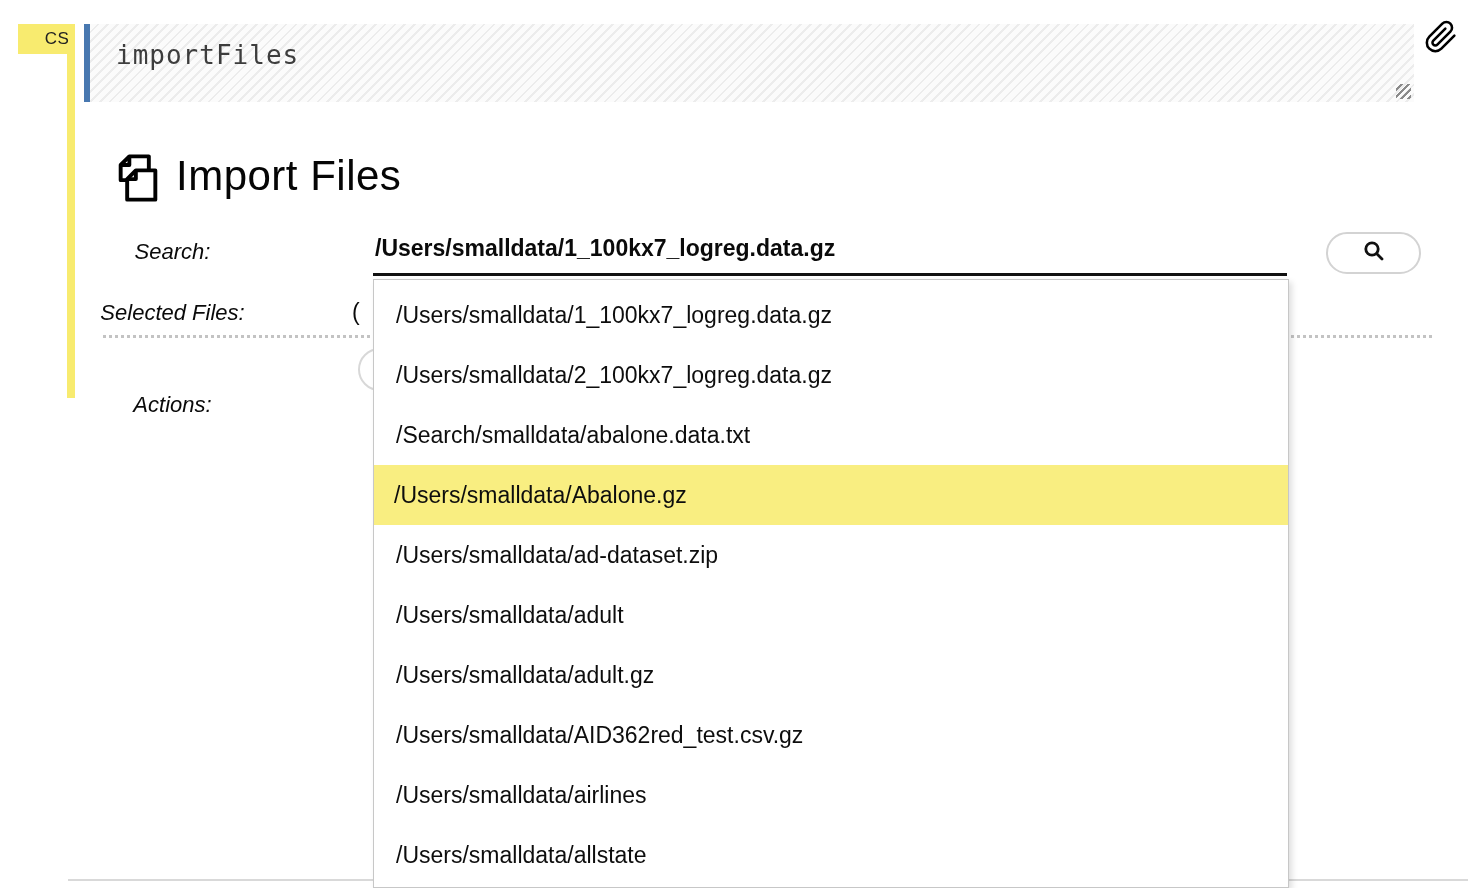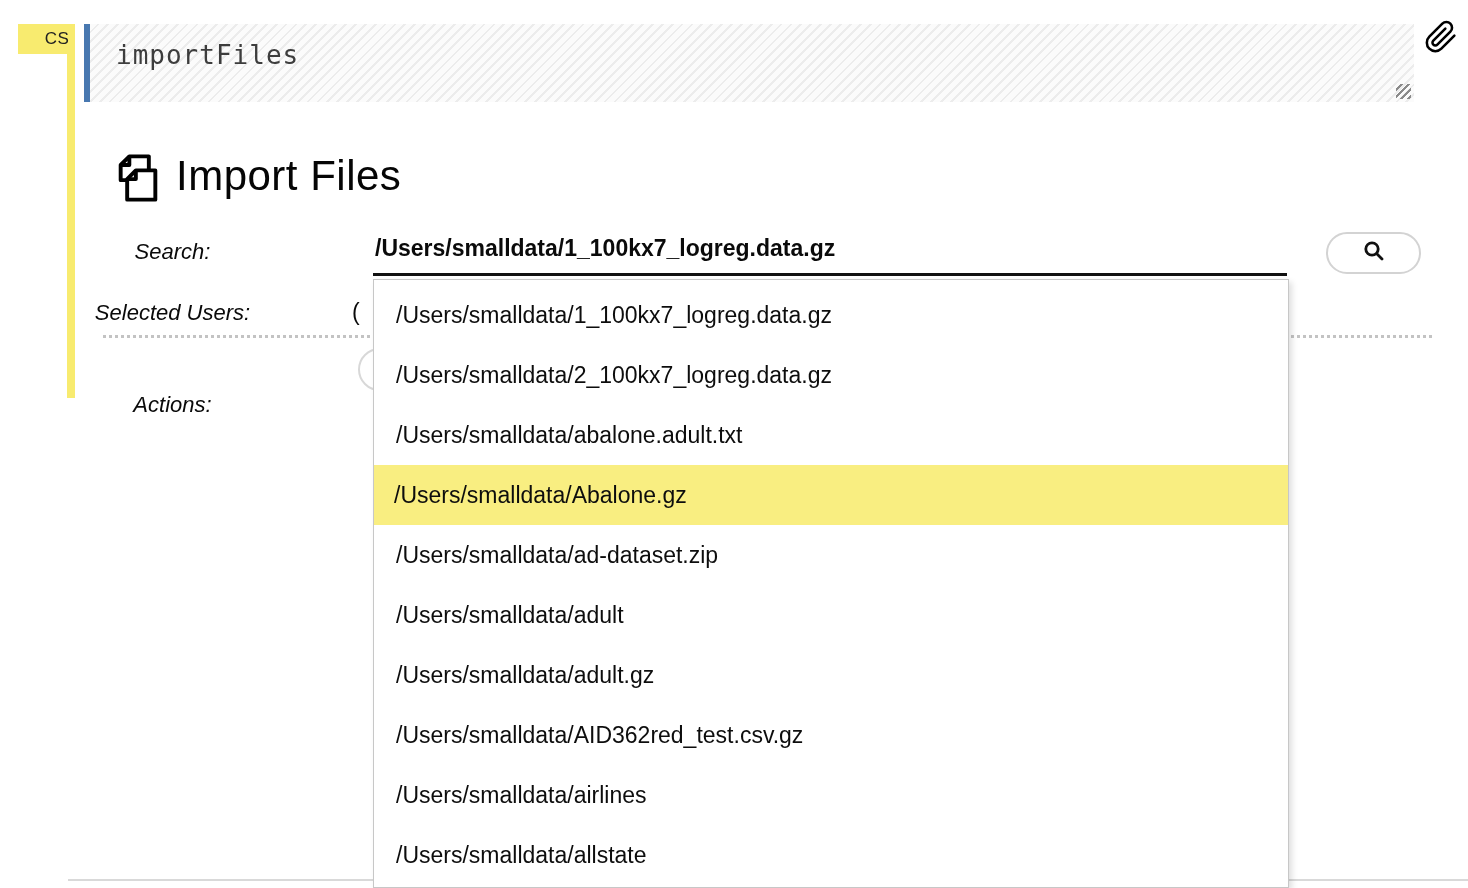--- a/index.html
+++ b/index.html
@@ -212,34 +212,34 @@
   <input class="search-input" type="text" value="/Users/smalldata/1_100kx7_logreg.data.gz" style="">
   <div class="search-button">
     <span>
       <svg viewBox="0 0 24 24" width="24" height="24" fill="none" stroke="#111" stroke-width="2.8" stroke-linecap="round">
         <circle cx="10" cy="10" r="6.2"></circle>
         <line x1="14.8" y1="14.8" x2="20" y2="20"></line>
       </svg>
     </span>
   </div>
 
-  <div class="row-label label-selected">Selected Users:</div>
+  <div class="row-label label-selected">Selected Files:</div>
   <div class="selected-files-value">(</div>
 
   <div class="dotted-divider"></div>
 
   <div class="row-label label-actions">Actions:</div>
   <div class="actions-pill"></div>
 
   <div class="bottom-divider"></div>
 
   <div class="dropdown">
     <div class="dropdown-item">/Users/smalldata/1_100kx7_logreg.data.gz</div>
     <div class="dropdown-item">/Users/smalldata/2_100kx7_logreg.data.gz</div>
-    <div class="dropdown-item">/Users/smalldata/abalone.adult.txt</div>
+    <div class="dropdown-item">/Search/smalldata/abalone.data.txt</div>
     <div class="dropdown-item highlighted">/Users/smalldata/Abalone.gz</div>
     <div class="dropdown-item">/Users/smalldata/ad-dataset.zip</div>
     <div class="dropdown-item">/Users/smalldata/adult</div>
     <div class="dropdown-item">/Users/smalldata/adult.gz</div>
     <div class="dropdown-item">/Users/smalldata/AID362red_test.csv.gz</div>
     <div class="dropdown-item">/Users/smalldata/airlines</div>
     <div class="dropdown-item">/Users/smalldata/allstate</div>
   </div>
 
 </div>

